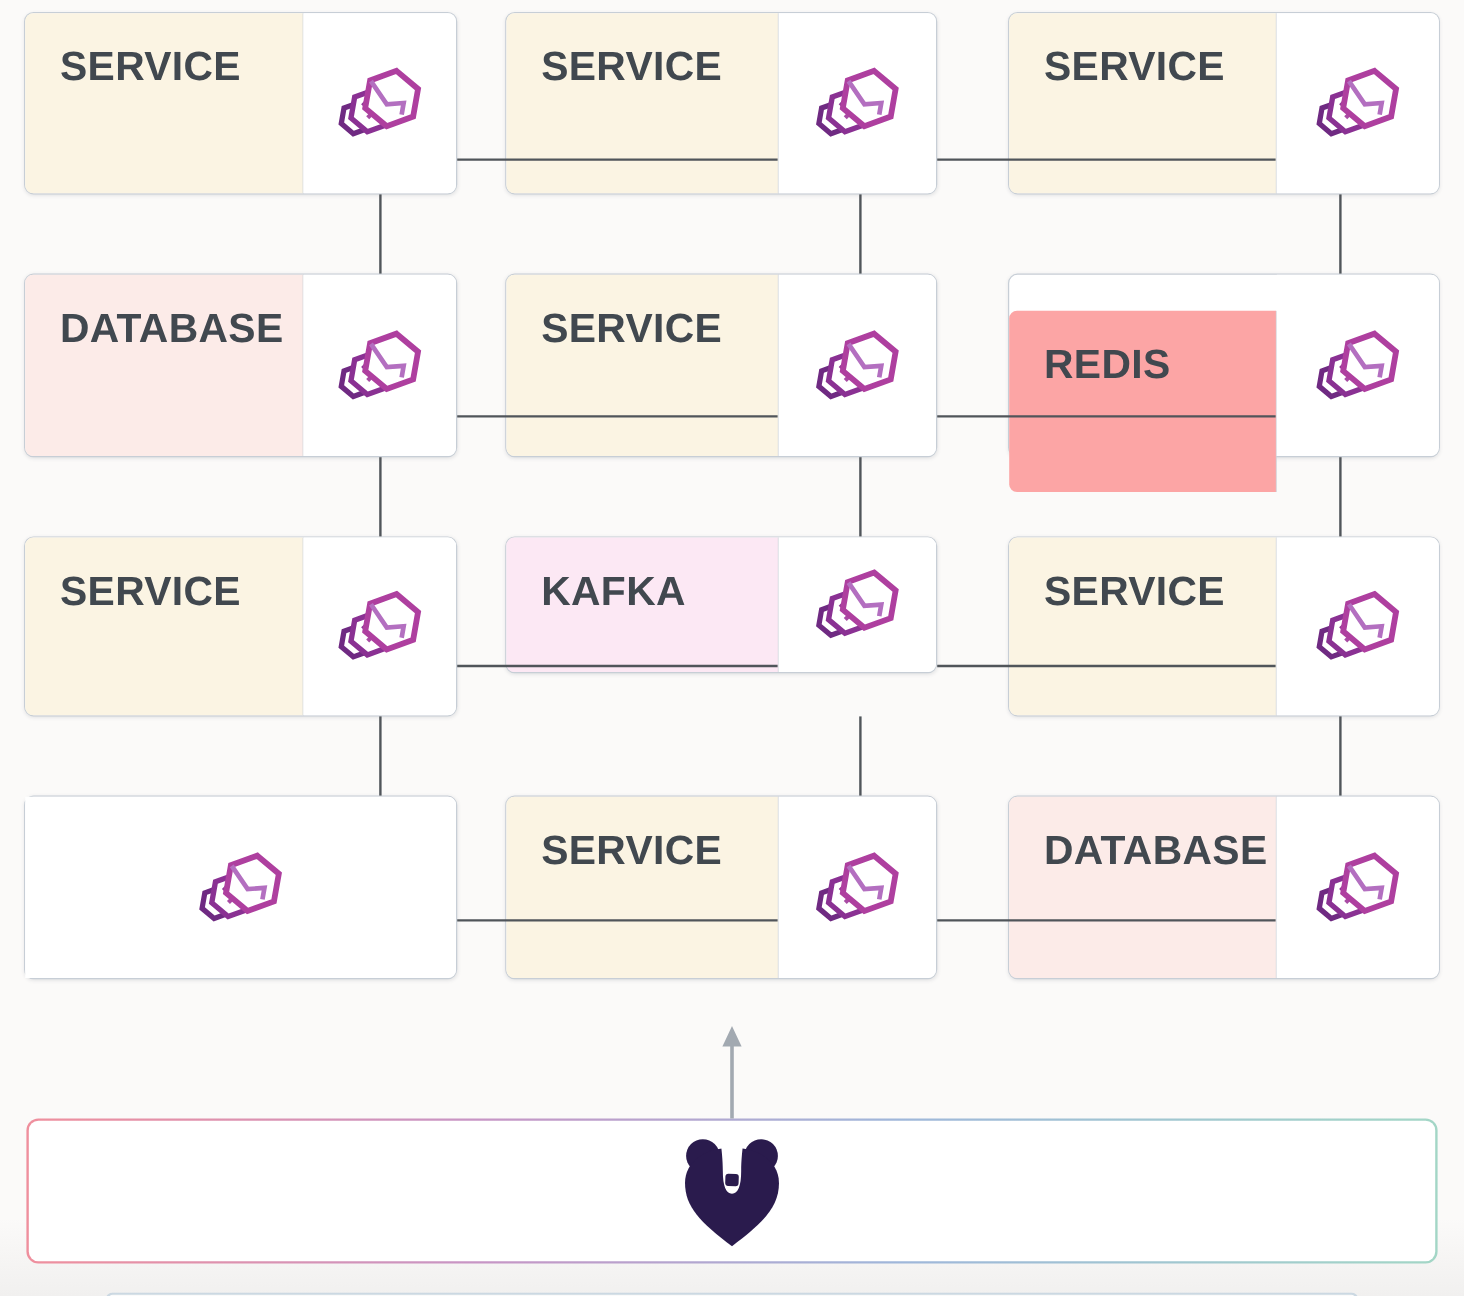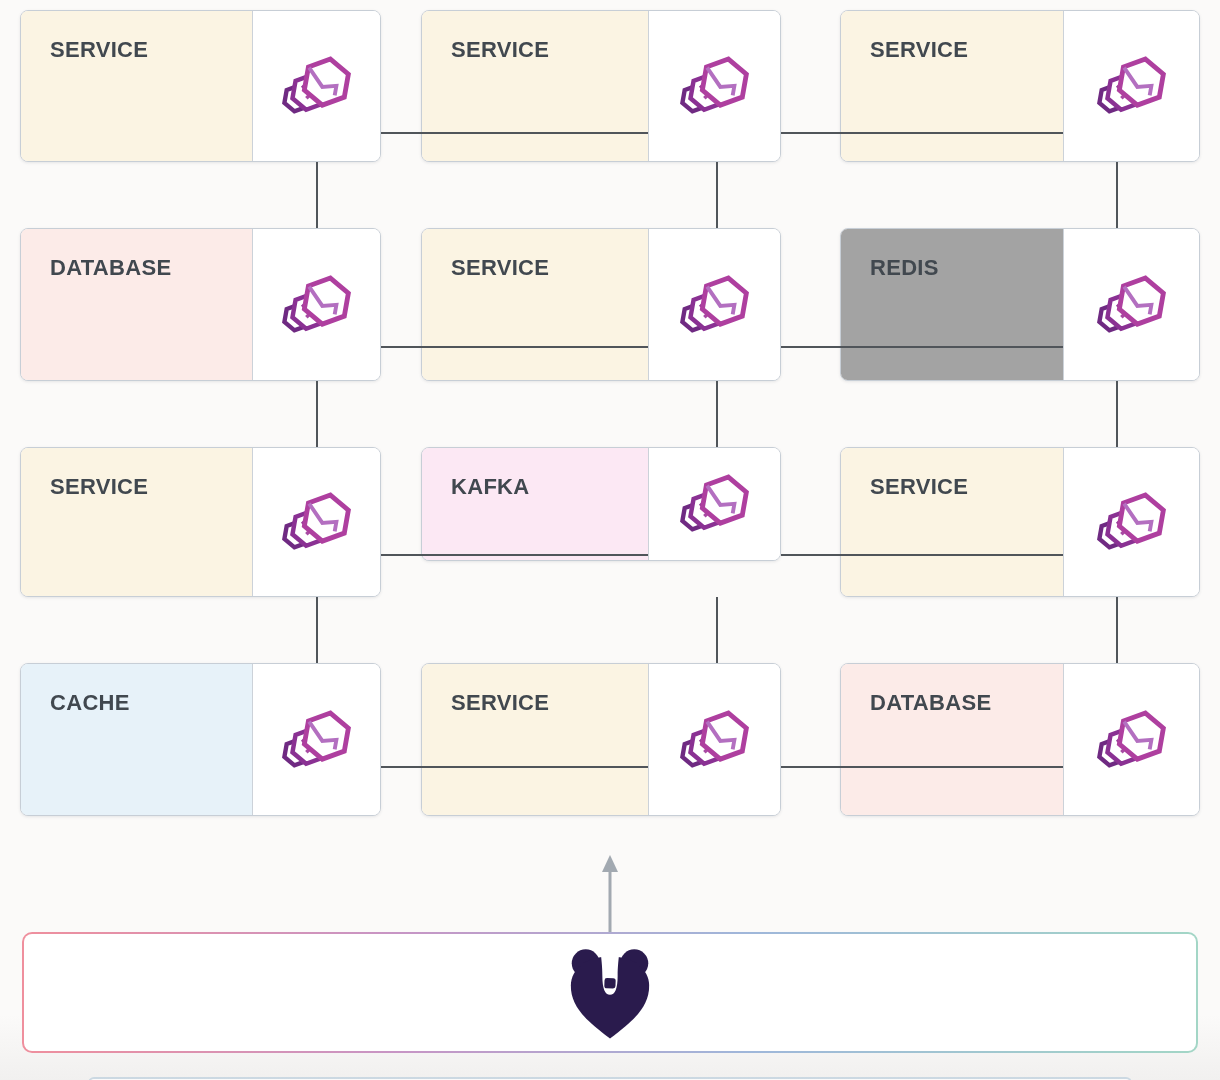--- a/index.html
+++ b/index.html
@@ -12,21 +12,21 @@
   #edge-layer{position:absolute;left:0;top:0;z-index:5;pointer-events:none;}
   .node{
     position:absolute;display:flex;box-sizing:border-box;z-index:2;
     background:#fff;border:1.5px solid #c7ced6;border-radius:8px;
     box-shadow:0 1px 3px rgba(70,80,95,.12);
   }
   .node-label{
     box-sizing:border-box;height:100%;
     border-right:1px solid #ccd2d9;border-radius:6.5px 0 0 6.5px;
     padding:28px 0 0 29px;
-    font-size:22px;font-weight:700;line-height:1;color:#41484f;letter-spacing:.3px;
+    font-size:34px;font-weight:700;line-height:1;color:#41484f;letter-spacing:.3px;
   }
   .node-icon{
     flex:1;display:flex;align-items:center;justify-content:center;
     background:#fff;border-radius:0 6.5px 6.5px 0;
   }
   #arrow-svg{position:absolute;left:595px;top:853px;z-index:4;}
   .footer-box{
     position:absolute;left:22px;top:932px;width:1176px;height:121px;z-index:2;
     box-sizing:border-box;padding:2px;border-radius:10px;
     background:linear-gradient(90deg,#ef8f9d 0%,#c795c5 32%,#9fb7da 62%,#a3d6c6 100%);
@@ -246,21 +246,21 @@
         <path d="M33 40.4 l3.6 3.6 -3.6 3.6 -3.6 -3.6 Z" fill="#8e3795"></path>
         <path d="M38 53.8 l3.2 3.2 -3.2 3.2 -3.2 -3.2 Z" fill="#a84ba4"></path>
         <g transform="translate(62,38) rotate(10)">
           <path d="M0,-30 L26,-15 L26,15 L0,30 L-26,15 L-26,-15 Z" fill="#ffffff" stroke="url(#gF)" stroke-width="6.2"></path>
           <path d="M-25,-14.5 L-4,7 L13.5,2.5 L13.5,15" fill="none" stroke="url(#gI)" stroke-width="5"></path>
         </g>
       </svg>
     </div>
   </div>
       <div class="node" style="left: 840px; top: 228px; width: 360px; height: 153px;">
-    <div class="node-label" style="width: 223px; background: #a3a3a3; color: rgb(65, 72, 79);">REDIS</div>
+    <div class="node-label" style="width: 223px; background: #fca5a5; color: rgb(65, 72, 79); margin-top: 30px;">REDIS</div>
     <div class="node-icon">
       <svg width="78" height="68" viewBox="0 0 100 86">
         <defs>
           <linearGradient id="gF" x1="30" y1="10" x2="92" y2="55" gradientUnits="userSpaceOnUse">
             <stop offset="0" stop-color="#ae3f9f"></stop>
                 <stop offset="1" stop-color="#d62a72"></stop>
           </linearGradient>
           <linearGradient id="gM" x1="16" y1="30" x2="62" y2="72" gradientUnits="userSpaceOnUse">
             <stop offset="0" stop-color="#8a3193"></stop>
                 <stop offset="1" stop-color="#c05bb0"></stop>
@@ -394,21 +394,20 @@
         <path d="M33 40.4 l3.6 3.6 -3.6 3.6 -3.6 -3.6 Z" fill="#8e3795"></path>
         <path d="M38 53.8 l3.2 3.2 -3.2 3.2 -3.2 -3.2 Z" fill="#a84ba4"></path>
         <g transform="translate(62,38) rotate(10)">
           <path d="M0,-30 L26,-15 L26,15 L0,30 L-26,15 L-26,-15 Z" fill="#ffffff" stroke="url(#gF)" stroke-width="6.2"></path>
           <path d="M-25,-14.5 L-4,7 L13.5,2.5 L13.5,15" fill="none" stroke="url(#gI)" stroke-width="5"></path>
         </g>
       </svg>
     </div>
   </div>
       <div class="node" style="left: 20px; top: 663px; width: 361px; height: 153px;">
-    <div class="node-label" style="width: 232px; background: rgb(231, 242, 249); color: rgb(65, 72, 79);">CACHE</div>
     <div class="node-icon">
       <svg width="78" height="68" viewBox="0 0 100 86">
         <defs>
           <linearGradient id="gF" x1="30" y1="10" x2="92" y2="55" gradientUnits="userSpaceOnUse">
             <stop offset="0" stop-color="#ae3f9f"></stop>
                 <stop offset="1" stop-color="#d62a72"></stop>
           </linearGradient>
           <linearGradient id="gM" x1="16" y1="30" x2="62" y2="72" gradientUnits="userSpaceOnUse">
             <stop offset="0" stop-color="#8a3193"></stop>
                 <stop offset="1" stop-color="#c05bb0"></stop>

